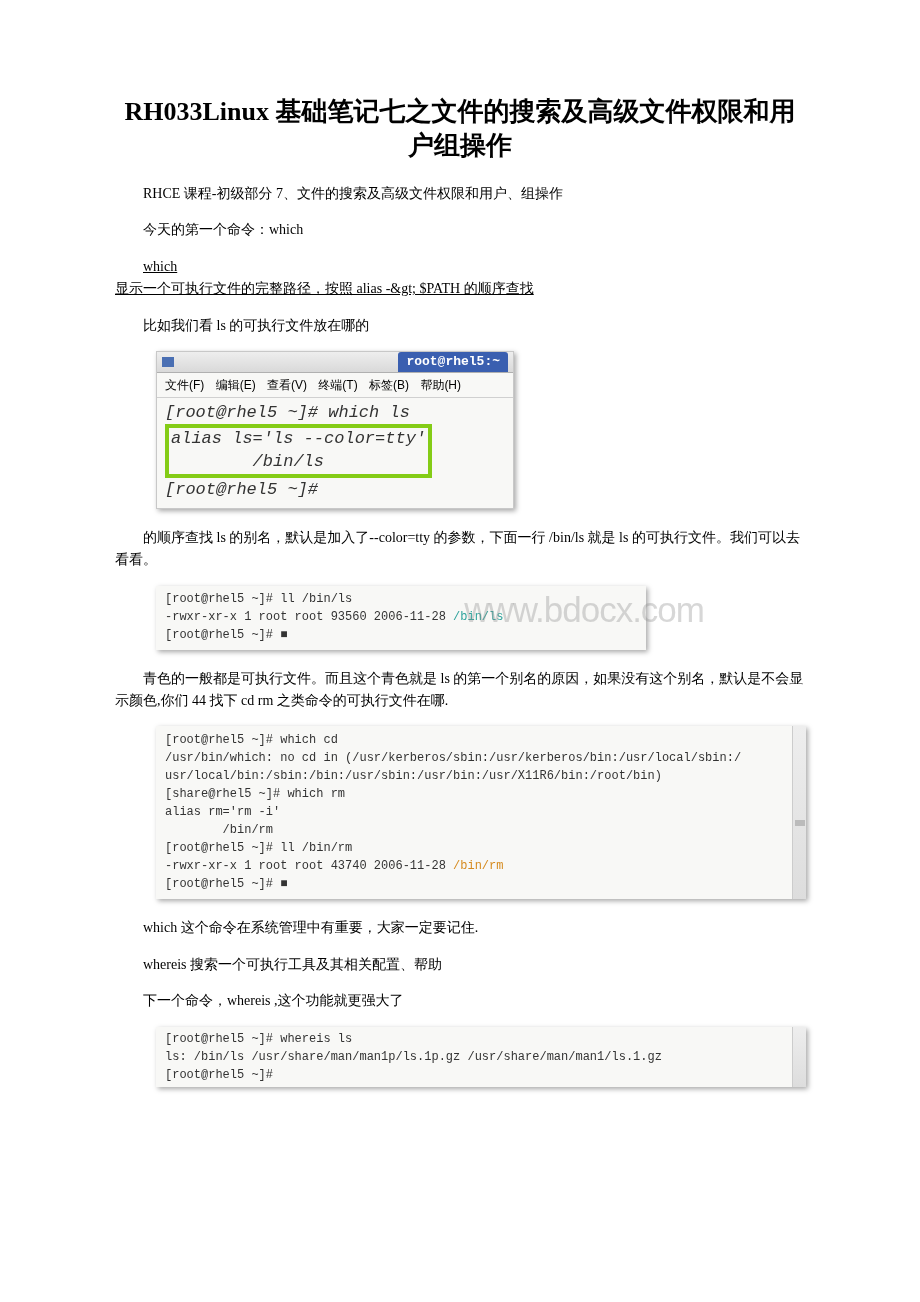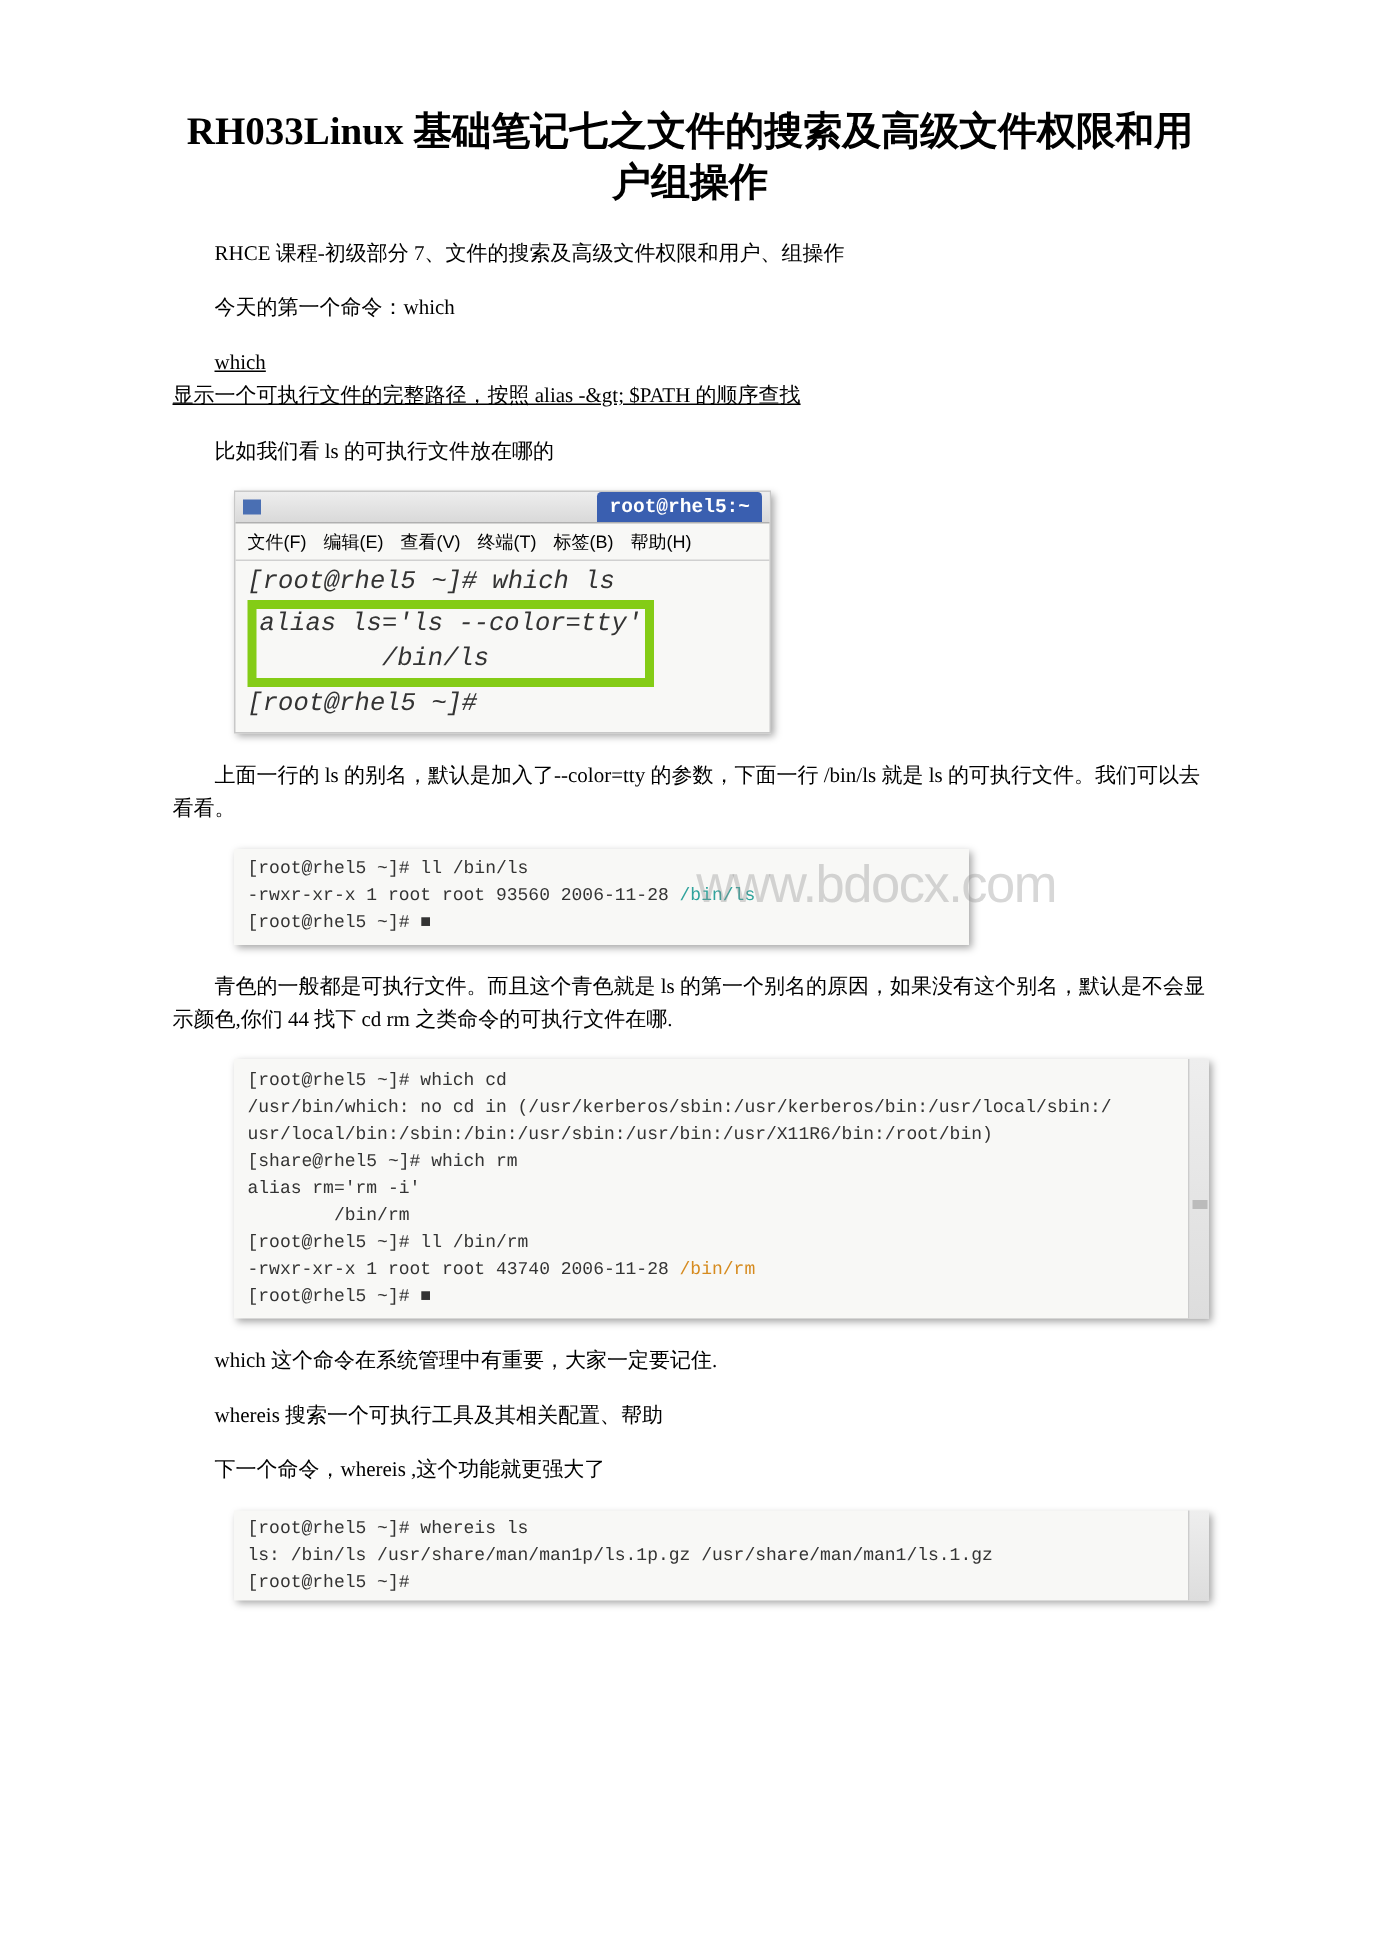--- a/index.html
+++ b/index.html
@@ -4,21 +4,21 @@
 <style>
   body {
     margin: 0;
     background: #fff;
     font-family: 'SimSun', 'Songti SC', serif;
     color: #000;
   }
   .page {
     width: 920px;
     min-height: 1302px;
-    padding: 54px 115px 60px 115px;
+    padding: 78px 115px 60px 115px;
     box-sizing: border-box;
     position: relative;
   }
   .title {
     font-family: 'SimSun', serif;
     font-weight: bold;
     font-size: 26px;
     text-align: center;
     line-height: 1.3;
     margin-bottom: 20px;
@@ -84,21 +84,21 @@
     color: #000;
   }
   .fig1 .menubar span { margin-right: 8px; }
   .fig1 .term {
     padding: 2px 8px 5px 8px;
     font-family: 'Courier New', monospace;
     font-size: 17px;
     font-style: italic;
   }
   .fig1 .redbox {
-    border: 6px solid #84cc16; display: inline-block; padding: 0 2px; margin: -1px 0;
+    border: 4px solid #84cc16; display: inline-block; padding: 0 2px; margin: -1px 0;
   }
   .fig2 {
     width: 490px;
     padding: 4px 9px 6px 9px;
   }
   .fig2 .cyan { color: #2fa39c; }
   .fig2 .watermark {
     position: absolute;
     top: -2px;
     right: -58px;
@@ -171,21 +171,21 @@
       <div style="line-height:1.35">
         <span class="redbox">
           <span>alias ls='ls --color=tty'</span><br>
           <span>&nbsp;&nbsp;&nbsp;&nbsp;&nbsp;&nbsp;&nbsp;&nbsp;/bin/ls</span>
         </span>
       </div>
       <div>[root@rhel5 ~]#</div>
     </div>
   </div>
 
-  <p class="para">上面一行的 ls 的别名，默认是加入了--color=tty 的参数，下面一行 /bin/ls 就是 ls 的可执行文件。我们可以去看看。</p>
+  <p class="para">的顺序查找 ls 的别名，默认是加入了--color=tty 的参数，下面一行 /bin/ls 就是 ls 的可执行文件。我们可以去看看。</p>
 
   <div class="figure fig2">
     <div class="watermark">www.bdocx.com</div>
     <div>[root@rhel5 ~]# ll /bin/ls</div>
     <div>
       <span>-rwxr-xr-x 1 root root 93560 2006-11-28 </span><span class="cyan">/bin/ls</span>
     </div>
     <div>[root@rhel5 ~]# ■</div>
   </div>
 

